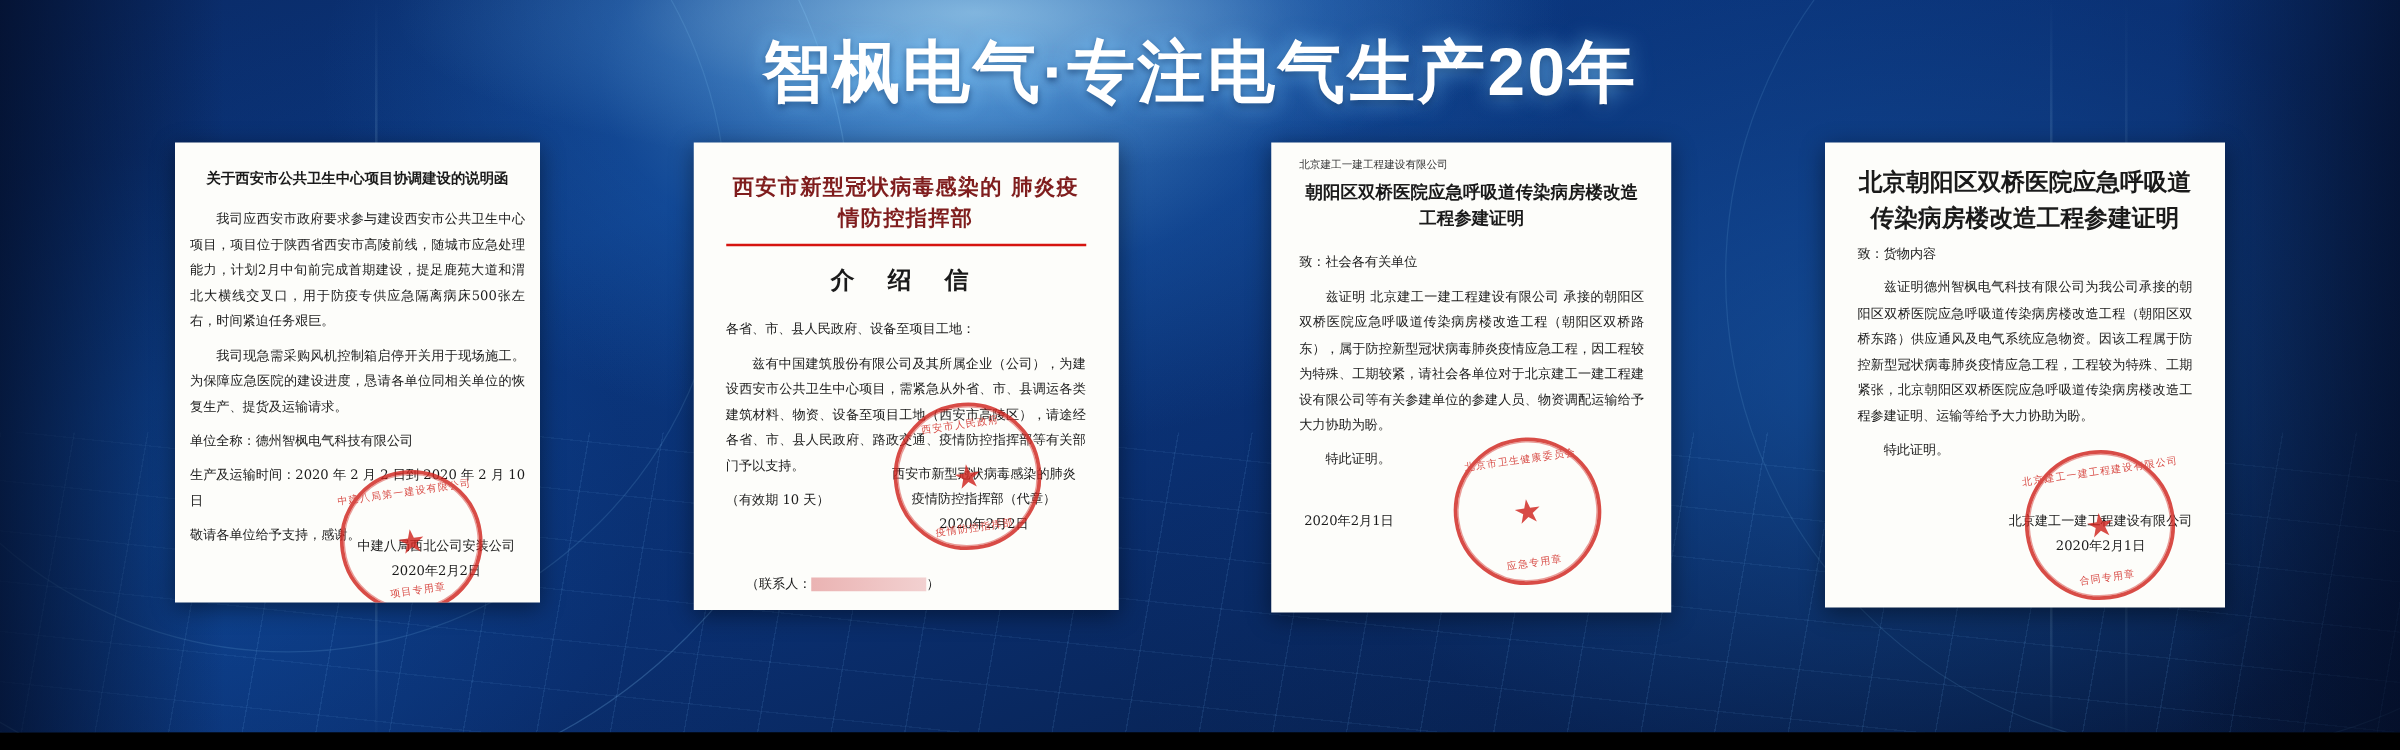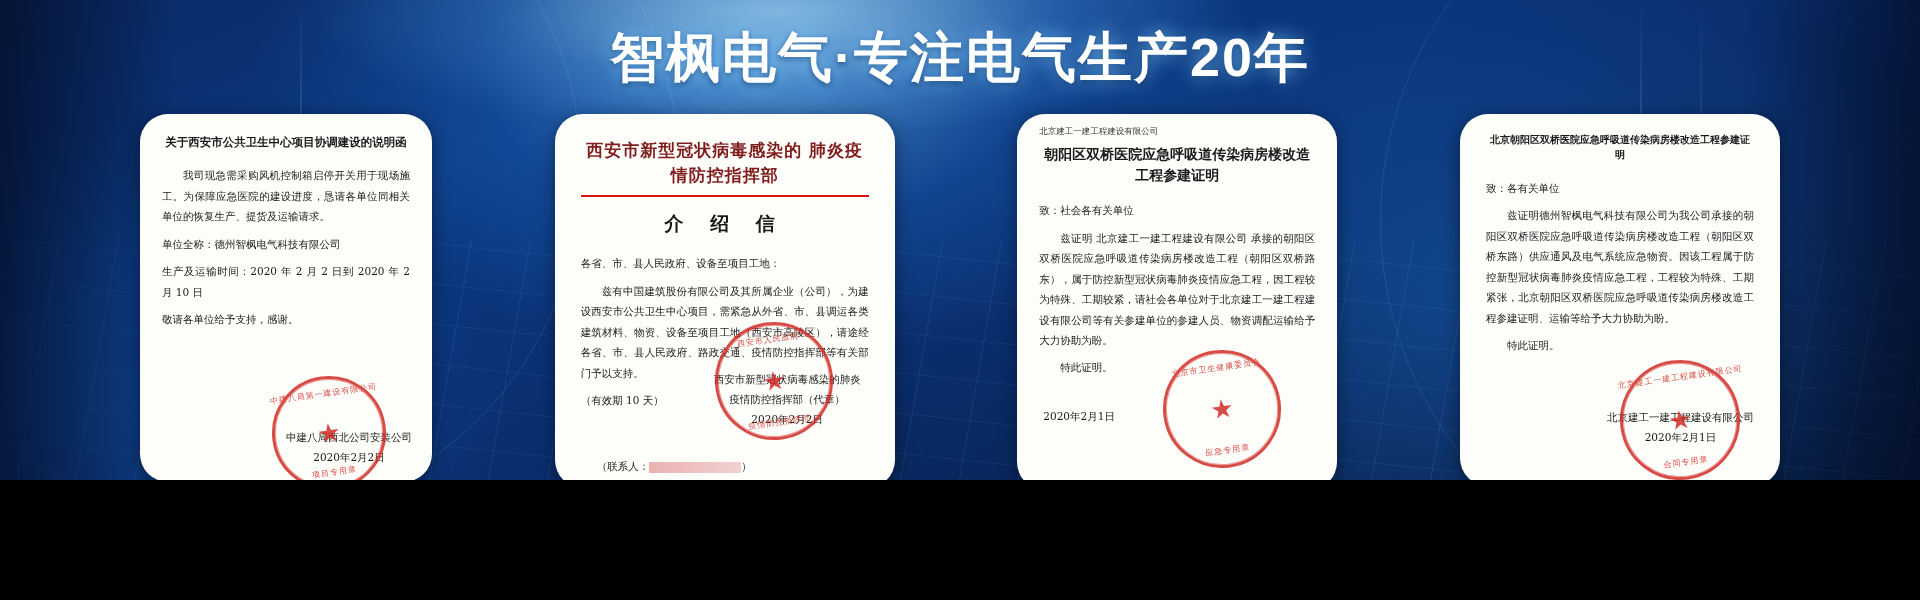--- a/index.html
+++ b/index.html
@@ -6,21 +6,21 @@
     margin: 0;
     padding: 0;
     background: #000;
   }
   body {
     font-family: "Liberation Sans", sans-serif;
   }
   #stage {
     position: relative;
     width: 1920px;
-    height: 480px;
+    height: 586px;
     overflow: hidden;
     background:
       radial-gradient(ellipse 700px 420px at 760px 60px, rgba(120,200,255,0.55) 0%, rgba(40,120,210,0.25) 40%, rgba(10,45,110,0.0) 72%),
       radial-gradient(ellipse 900px 600px at 1500px 300px, rgba(30,110,200,0.45) 0%, rgba(10,50,120,0.15) 55%, rgba(6,25,70,0) 80%),
       radial-gradient(ellipse 600px 500px at 150px 420px, rgba(20,90,180,0.40) 0%, rgba(8,40,100,0.10) 60%, rgba(5,20,60,0) 85%),
       linear-gradient(160deg, #0a2a66 0%, #0b3a84 28%, #0a2f70 55%, #08214f 80%, #061533 100%);
   }
   
   .swirl {
     position: absolute;
@@ -78,42 +78,41 @@
     align-items: flex-start;
   }
 
   .doc {
     position: relative;
     background: #fdfdfa;
     box-shadow: 0 4px 18px rgba(0,0,0,0.45);
     overflow: hidden;
     color: #1a1a1a;
     box-sizing: border-box;
-    border-radius: 28px;
-  }
-  .doc.d1 { width: 292px; height: 368px; padding: 16px 22px 10px; }
+  }
+  .doc.d1 { width: 292px; height: 368px; padding: 16px 12px 10px; }
   .doc.d2 { width: 340px; height: 374px; padding: 16px 26px 10px; }
   .doc.d3 { width: 320px; height: 376px; padding: 12px 22px 10px; }
   .doc.d4 { width: 320px; height: 372px; padding: 16px 26px 10px; }
 
   .doc-corp {
     font-size: 8.5px;
     color: #333;
     margin-bottom: 8px;
     line-height: 1.2;
   }
   .doc-title {
     text-align: center;
     font-weight: bold;
     line-height: 1.5;
     font-family: "DejaVu Serif", serif;
   }
   .d1 .doc-title { font-size: 11.5px; margin: 4px 0 14px; }
   .d3 .doc-title { font-size: 14px; margin: 6px 0 14px; }
-  .d4 .doc-title { font-size: 10px; margin: 2px 0 16px; }
+  .d4 .doc-title { font-size: 19px; margin: 2px 0 4px; }
 
   .red-title {
     text-align: center;
     color: #7f1d1d;
     font-weight: bold;
     font-size: 17px;
     line-height: 1.45;
     letter-spacing: 1px;
     font-family: "DejaVu Serif", serif;
     margin: 8px 0 6px;
@@ -212,20 +211,21 @@
   <div class="grid-lines"></div>
   <div class="dark-edge-l"></div>
   <div class="dark-edge-r"></div>
 
   <div id="headline">智枫电气·专注电气生产20年</div>
 
   <div id="docs">
 
     <div class="doc d1">
       <div class="doc-title">关于西安市公共卫生中心项目协调建设的说明函</div>
+      <div class="p indent">我司应西安市政府要求参与建设西安市公共卫生中心项目，项目位于陕西省西安市高陵前线，随城市应急处理能力，计划2月中旬前完成首期建设，提足鹿苑大道和渭北大横线交叉口，用于防疫专供应急隔离病床500张左右，时间紧迫任务艰巨。</div>
       <div class="p indent">我司现急需采购风机控制箱启停开关用于现场施工。为保障应急医院的建设进度，恳请各单位同相关单位的恢复生产、提货及运输请求。</div>
       <div class="p no-ind">单位全称：德州智枫电气科技有限公司</div>
       <div class="p no-ind">生产及运输时间：2020 年 2 月 2 日到 2020 年 2 月 10 日</div>
       <div class="p no-ind">敬请各单位给予支持，感谢。</div>
       <div class="sign-blk" style="bottom:14px;">
         <div>中建八局西北公司安装公司</div>
         <div>2020年2月2日</div>
       </div>
       <div class="seal" style="width:108px; height:108px; right:46px; bottom:-8px;">
         <div class="ring-text"></div>
@@ -269,21 +269,21 @@
       <div class="seal" style="width:112px; height:112px; right:56px; bottom:22px;">
         <div class="ring-text"></div>
         <div class="arc top">北京市卫生健康委员会</div>
         <div class="star">★</div>
         <div class="arc bot">应急专用章</div>
       </div>
     </div>
 
     <div class="doc d4">
       <div class="doc-title">北京朝阳区双桥医院应急呼吸道传染病房楼改造工程参建证明</div>
-      <div class="p no-ind">致：各有关单位</div>
+      <div class="p no-ind">致：货物内容</div>
       <div class="p indent">兹证明德州智枫电气科技有限公司为我公司承接的朝阳区双桥医院应急呼吸道传染病房楼改造工程（朝阳区双桥东路）供应通风及电气系统应急物资。因该工程属于防控新型冠状病毒肺炎疫情应急工程，工程较为特殊、工期紧张，北京朝阳区双桥医院应急呼吸道传染病房楼改造工程参建证明、运输等给予大力协助为盼。</div>
       <div class="p indent">特此证明。</div>
       <div class="sign-blk" style="bottom:38px; right:26px;">
         <div>北京建工一建工程建设有限公司</div>
         <div>2020年2月1日</div>
       </div>
       <div class="seal" style="width:114px; height:114px; right:40px; bottom:6px;">
         <div class="ring-text"></div>
         <div class="arc top">北京建工一建工程建设有限公司</div>
         <div class="star">★</div>

